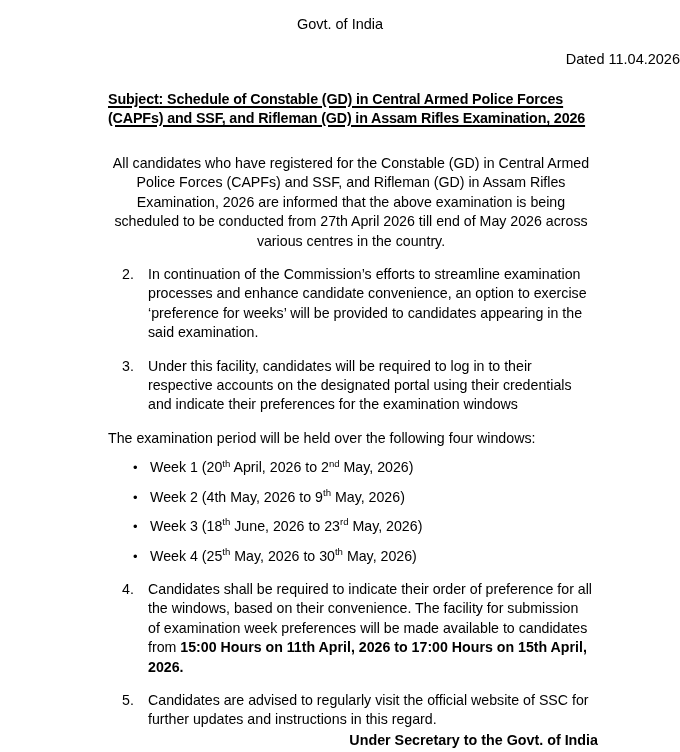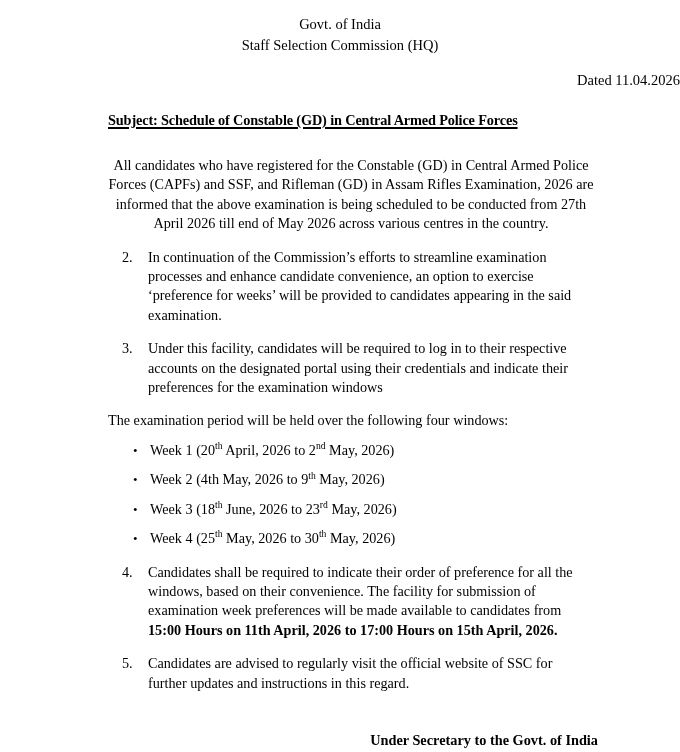--- a/index.html
+++ b/index.html
@@ -14,21 +14,20 @@
     font-family: "Liberation Sans", sans-serif;
     color: #000000;
     -webkit-font-smoothing: antialiased;
     overflow: hidden;
   }
   .page {
     position: relative;
     width: 680px;
     height: 752px;
     box-sizing: border-box;
-    font-family: Liberation Serif, serif;
   }
 
   
   .letterhead {
     text-align: center;
     padding-top: 14px;
     font-size: 14.5px;
     line-height: 21px;
   }
   .letterhead .line { display: block; }
@@ -133,27 +132,27 @@
     padding-left: 12px;
   }
 </style>
 </head>
 <body>
 
 <div class="page">
 
   <div class="letterhead">
     <span class="line">Govt. of India</span>
-    <span class="line">Staff Selection Commission (HQ)</span>
   </div>
 
   <div class="dated-row">Dated 11.04.2026</div>
 
   <div class="subject-block">
     <span class="sline">Subject: Schedule of Constable (GD) in Central Armed Police Forces</span>
+    <span class="sline">(CAPFs) and SSF, and Rifleman (GD) in Assam Rifles Examination, 2026</span>
   </div>
 
   <div class="body-wrap">
 
     <p class="para">All candidates who have registered for the Constable (GD) in Central Armed Police Forces (CAPFs) and SSF, and Rifleman (GD) in Assam Rifles Examination, 2026 are informed that the above examination is being scheduled to be conducted from 27th April 2026 till end of May 2026 across various centres in the country.</p>
 
     <ol class="numlist">
       <li>
         <span class="marker">2.</span>
         <span>In continuation of the Commission’s efforts to streamline examination processes and enhance candidate convenience, an option to exercise ‘preference for weeks’ will be provided to candidates appearing in the said examination.</span>

